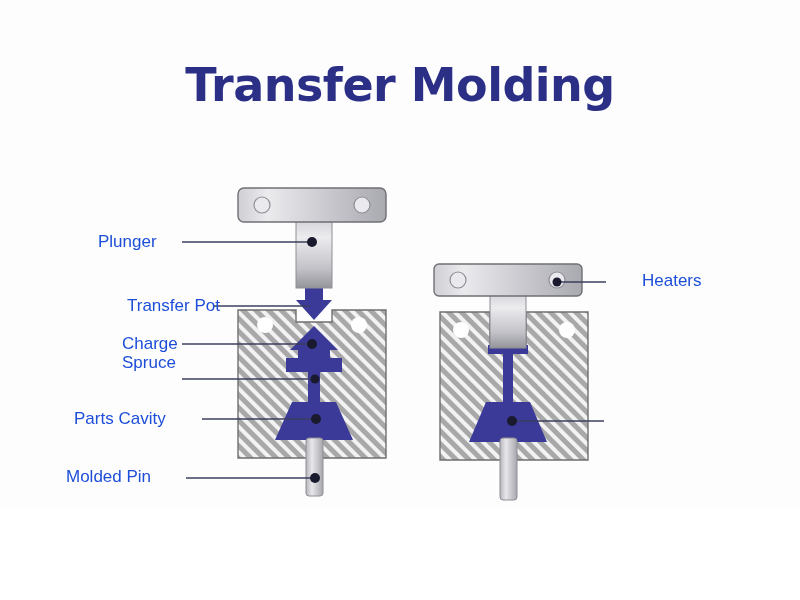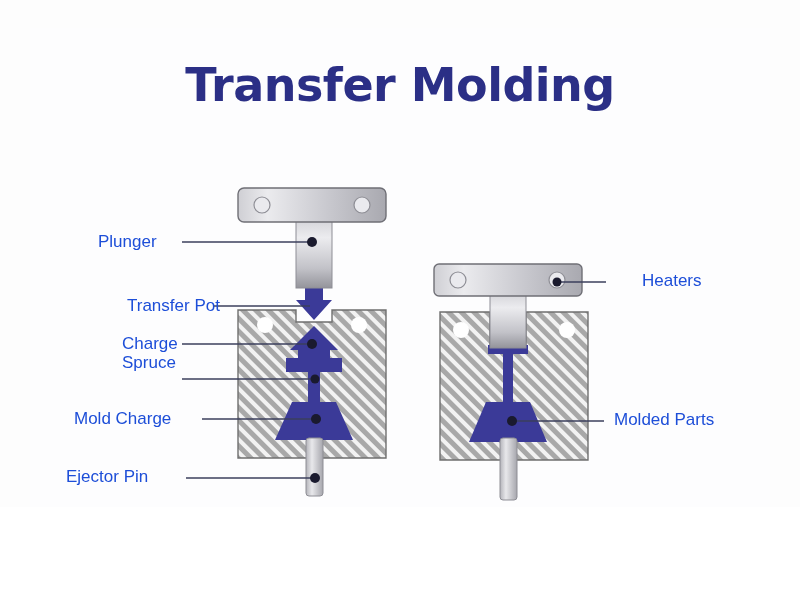--- a/index.html
+++ b/index.html
@@ -159,19 +159,18 @@
       <circle cx="315" cy="478" r="5"></circle>
       <circle cx="557" cy="282" r="4.5"></circle>
       <circle cx="512" cy="421" r="5"></circle>
     </g>
   </svg>
 
   <div class="label" style="left:98px;  top:232px;">Plunger</div>
   <div class="label" style="left:88px;  top:296px;margin-left:39px;">Transfer Pot</div>
   <div class="label" style="left:122px; top:334px;">Charge</div>
   <div class="label" style="left:122px; top:353px;">Spruce</div>
-  <div class="label" style="left:74px;  top:409px;">Mold Charge</div>
-  <div class="label" style="left:66px;  top:467px;">Ejector Pin</div>
+  <div class="label" style="left:74px;  top:409px;">Parts Cavity</div>
+  <div class="label" style="left:66px;  top:467px;">Molded Pin</div>
 
   <div class="label" style="left:642px; top:271px;">Heaters</div>
-  <div class="label" style="left:614px; top:410px;">Molded Parts</div>
 
 </div>
 
 </body></html>

